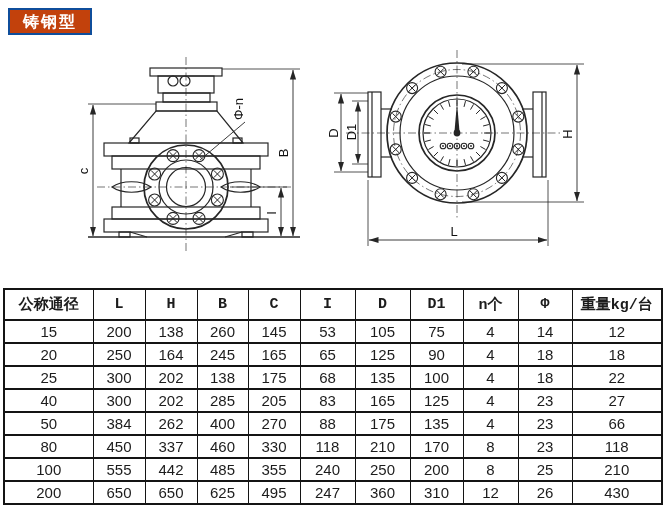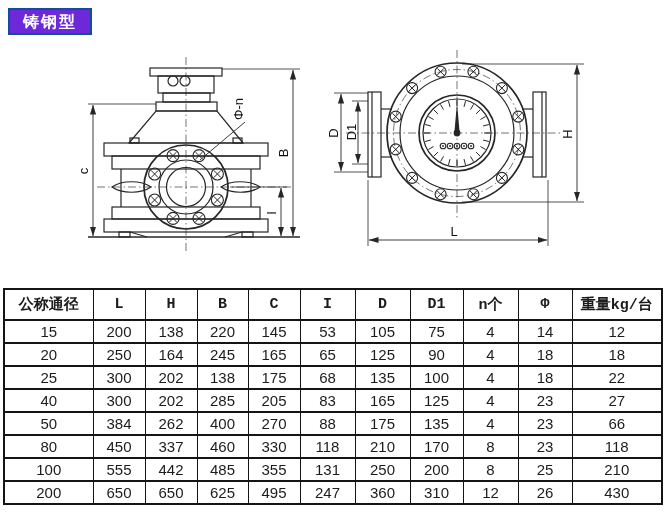--- a/index.html
+++ b/index.html
@@ -28,21 +28,21 @@
              text-align:center;vertical-align:middle;padding:0;color:#1c1c1c;
              white-space:nowrap;overflow:hidden;}
   .spec th{font-size:15px;font-weight:bold;height:29px;font-family:Liberation Mono, monospace;}
   .spec td{font-size:15px;font-weight:normal;height:21px;line-height:21px;}
 </style>
 </head>
 <body>
 
 <div class="page">
 
-  <div class="badge" style="background: #6d28d9; border: 2px solid rgb(15, 78, 155); color: rgb(255, 255, 255);">铸钢型</div>
+  <div class="badge" style="background: #c2410c; border: 2px solid rgb(15, 78, 155); color: rgb(255, 255, 255);">铸钢型</div>
 
   <svg class="drawing" width="664" height="287" viewBox="0 0 664 287">
     <defs>
       <marker id="arr" markerWidth="11" markerHeight="9" refX="9.5" refY="4" orient="auto-start-reverse" markerUnits="userSpaceOnUse">
         <path d="M0,0.9 L9.8,4 L0,7.1 Z" fill="#262626"></path>
       </marker>
     </defs>
 
     <g>
 
@@ -299,21 +299,21 @@
           <th>n个</th>
           <th>Φ</th>
           <th>重量kg/台</th>
         </tr>
       </thead>
     <tbody>
         <tr>
           <td>15</td>
           <td>200</td>
           <td>138</td>
-          <td>220</td>
+          <td>260</td>
           <td>145</td>
           <td>53</td>
           <td>105</td>
           <td>75</td>
           <td>4</td>
           <td>14</td>
           <td>12</td>
         </tr>
         <tr>
           <td>20</td>
@@ -379,21 +379,21 @@
           <td>8</td>
           <td>23</td>
           <td>118</td>
         </tr>
         <tr>
           <td>100</td>
           <td>555</td>
           <td>442</td>
           <td>485</td>
           <td>355</td>
-          <td>131</td>
+          <td>240</td>
           <td>250</td>
           <td>200</td>
           <td>8</td>
           <td>25</td>
           <td>210</td>
         </tr>
         <tr>
           <td>200</td>
           <td>650</td>
           <td>650</td>

